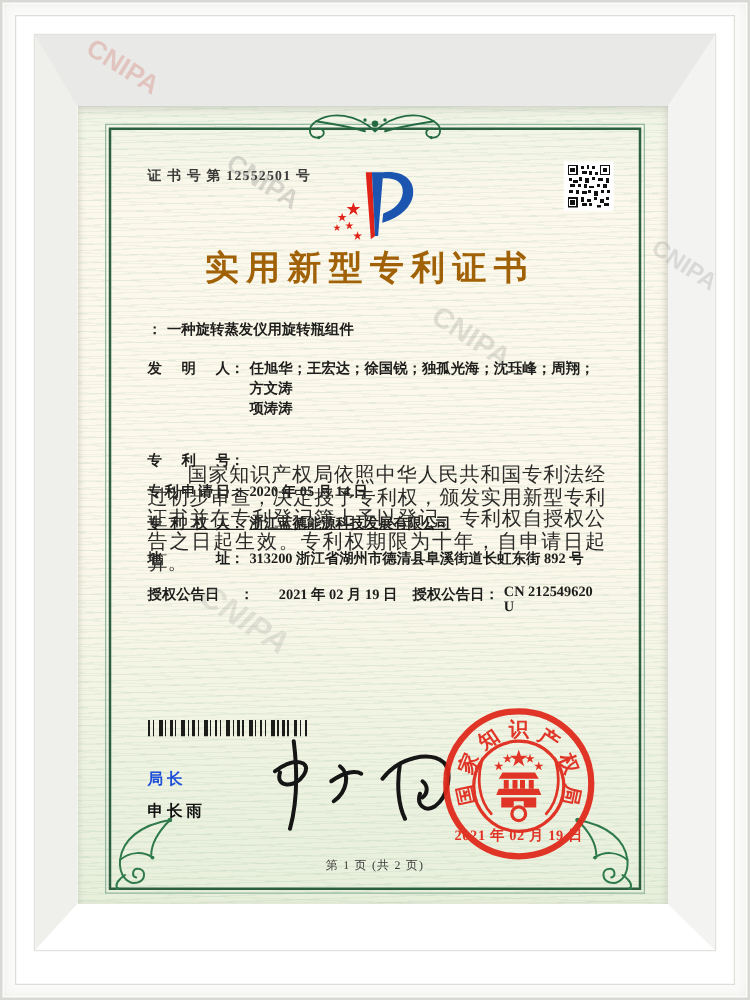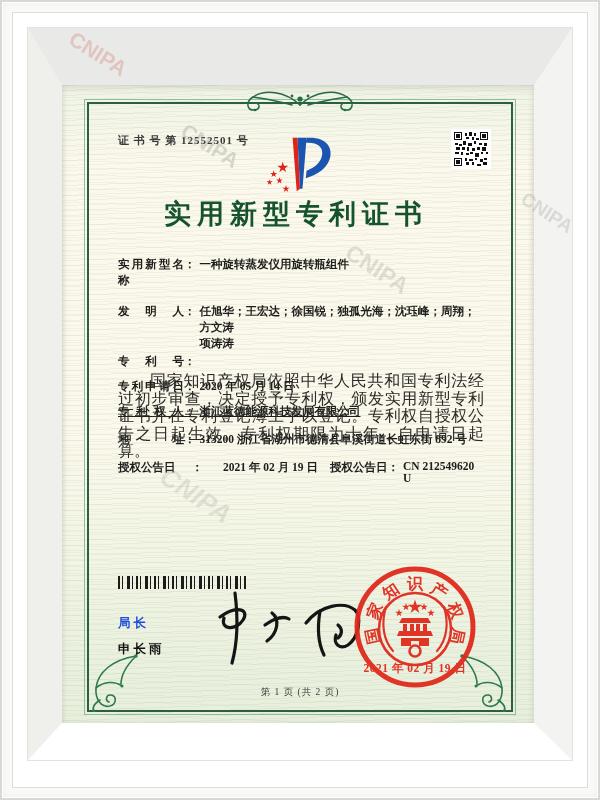--- a/index.html
+++ b/index.html
@@ -27,30 +27,30 @@
        linear-gradient(to bottom, rgba(222,238,220,.35) 0 2%, rgba(252,248,235,0) 12%, rgba(252,248,235,0) 55%, rgba(213,232,207,.38) 85%, rgba(206,228,200,.45) 100%);}
   .cert-border{position:absolute;left:25px;top:17px;right:21px;bottom:11px;
                border:2px solid #2b5f40;outline:1px solid #94b9a2;outline-offset:2px;}
 
   
   .cert-no{position:absolute;left:56px;top:48px;font-size:11px;letter-spacing:1px;color:#3a3a38;font-weight:600;}
   .logo{position:absolute;left:201px;top:46px;width:74px;height:68px;}
   .qr{position:absolute;left:389px;top:44px;width:40px;height:40px;background:#fff;padding:3px;}
   .qr svg{display:block;width:100%;height:100%;}
   .title{position:absolute;left:0;right:4px;top:111px;text-align:center;font-size:27px;font-weight:700;
-         letter-spacing:6px;color:#14532d;}
+         letter-spacing:6px;color:#a16207;}
 
   
   .fields{position:absolute;left:56px;right:50px;top:171px;font-size:11.5px;color:#1d1d1b;font-weight:600;}
   .row{display:flex;line-height:16px;margin-bottom:9px;}
   .lbl{flex:0 0 66px;text-align:justify;text-align-last:justify;}
   .sep{flex:0 0 auto;padding-right:4px;}
   .val{flex:1 1 auto;}
   .row.name{margin-bottom:15px;}
-  .row.inventors{margin-bottom:2px;}
+  .row.inventors{margin-bottom:26px;}
   .row.patentee{margin-top:3px;margin-bottom:12px;text-decoration:underline;}
   .row.address{margin-bottom:13px;}
   .grant-pair{display:flex;}
   .grant-pair .pair1{flex:0 0 212px;display:flex;gap:16px;}
   .grant-pair .pair2{flex:1 1 auto;display:flex;}
   .grant-pair .lbl2{flex:0 0 auto;}
 
   
   .bodytext{position:absolute;left:56px;right:50px;top:287px;font-size:16px;line-height:17.5px;
             color:#2a2a28;text-align:justify;}
@@ -204,21 +204,20 @@
             <rect x="20" y="27" width="3" height="2"></rect>
             <rect x="25" y="26" width="3" height="2"></rect>
         </g>
       </svg>
     </div>
 
     <div class="title">实用新型专利证书</div>
 
     <div class="fields">
       <div class="row name">
-        <span class="lbl">实用新型名称</span>
           <span class="sep">：</span>
         <span class="val">一种旋转蒸发仪用旋转瓶组件</span>
       </div>
       <div class="row inventors">
         <span class="lbl">发明人</span>
           <span class="sep">：</span>
         <span class="val">
           <span>任旭华；王宏达；徐国锐；独孤光海；沈珏峰；周翔；方文涛</span><br>
           <span>项涛涛</span>
         </span>

